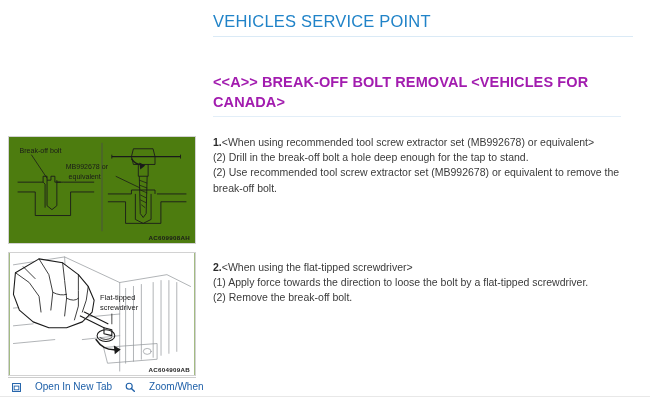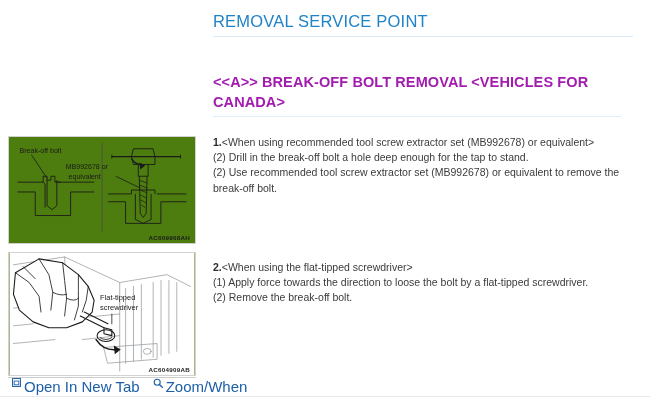--- a/index.html
+++ b/index.html
@@ -108,23 +108,23 @@
     height: 17px;
     box-sizing: border-box;
     border-top: 1px solid #cdcdcd;
     display: flex;
     align-items: center;
     gap: 13px;
     padding-left: 4px;
   }
   .action-link {
     display: flex;
-    align-items: flex-start;
-    gap: 3px;
-    font-size: 15px;
+    align-items: flex-end;
+    gap: 14px;
+    font-size: 10px;
     color: #1d5fa8;
     text-decoration: none;
     cursor: pointer;
     white-space: nowrap;
   }
   .action-link .glyph { display: block; line-height: 0; }
 
   #bottom-rule {
     position: absolute;
     left: 0;
@@ -274,21 +274,21 @@
           <line x1="6.4" y1="6.4" x2="9.3" y2="9.3" stroke="#1d5fa8" stroke-width="1.4" stroke-linecap="round"></line>
         </svg>
       </span>
       <span>Zoom/When</span>
     </a>
   </div>
 </div>
 
 <div id="content-column">
 
-  <div id="page-title">REMOVAL SERVICE POINT</div>
+  <div id="page-title">VEHICLES SERVICE POINT</div>
 
   <div id="section-heading">&lt;&lt;A&gt;&gt; BREAK-OFF BOLT REMOVAL &lt;VEHICLES FOR CANADA&gt;</div>
 
   <div class="step-block" id="step-block-1">
     <p class="step-title">
       <b>1.</b><span>&lt;When using recommended tool screw extractor set (MB992678) or equivalent&gt;</span>
     </p>
     <p class="step-line">(2) Drill in the break-off bolt a hole deep enough for the tap to stand.</p>
     <p class="step-line">(2) Use recommended tool screw extractor set (MB992678) or equivalent to remove the break-off bolt.</p>
   </div>

